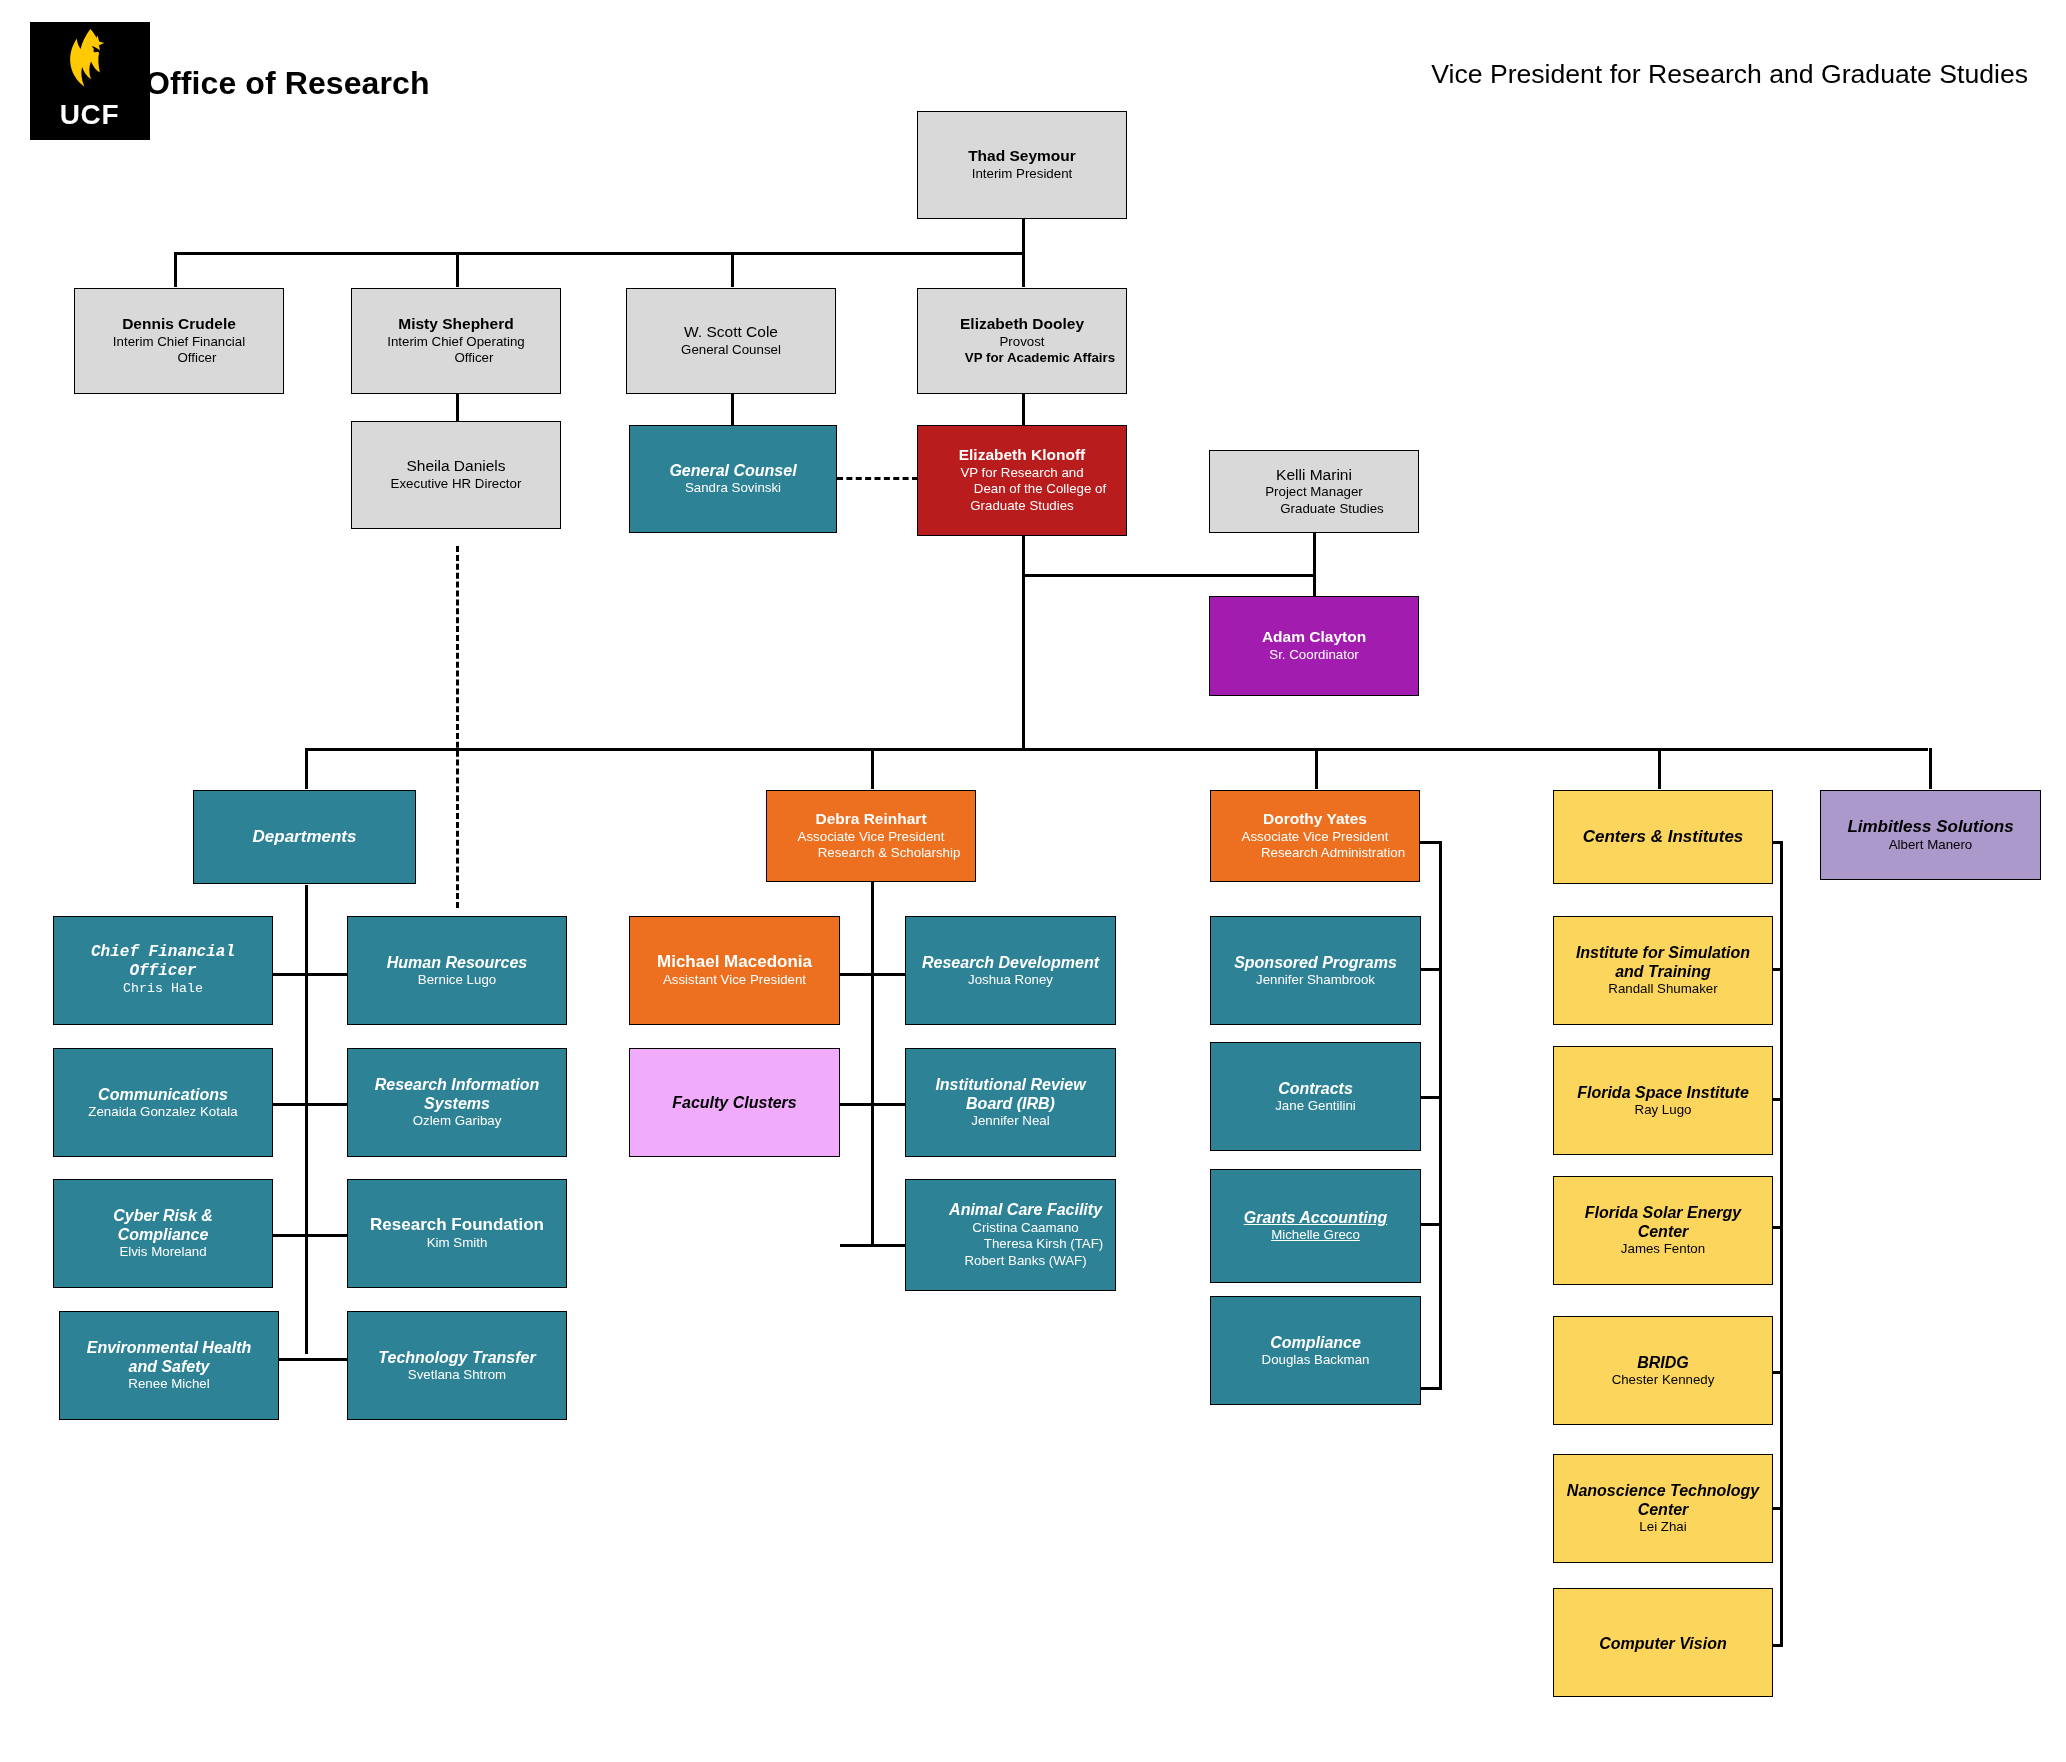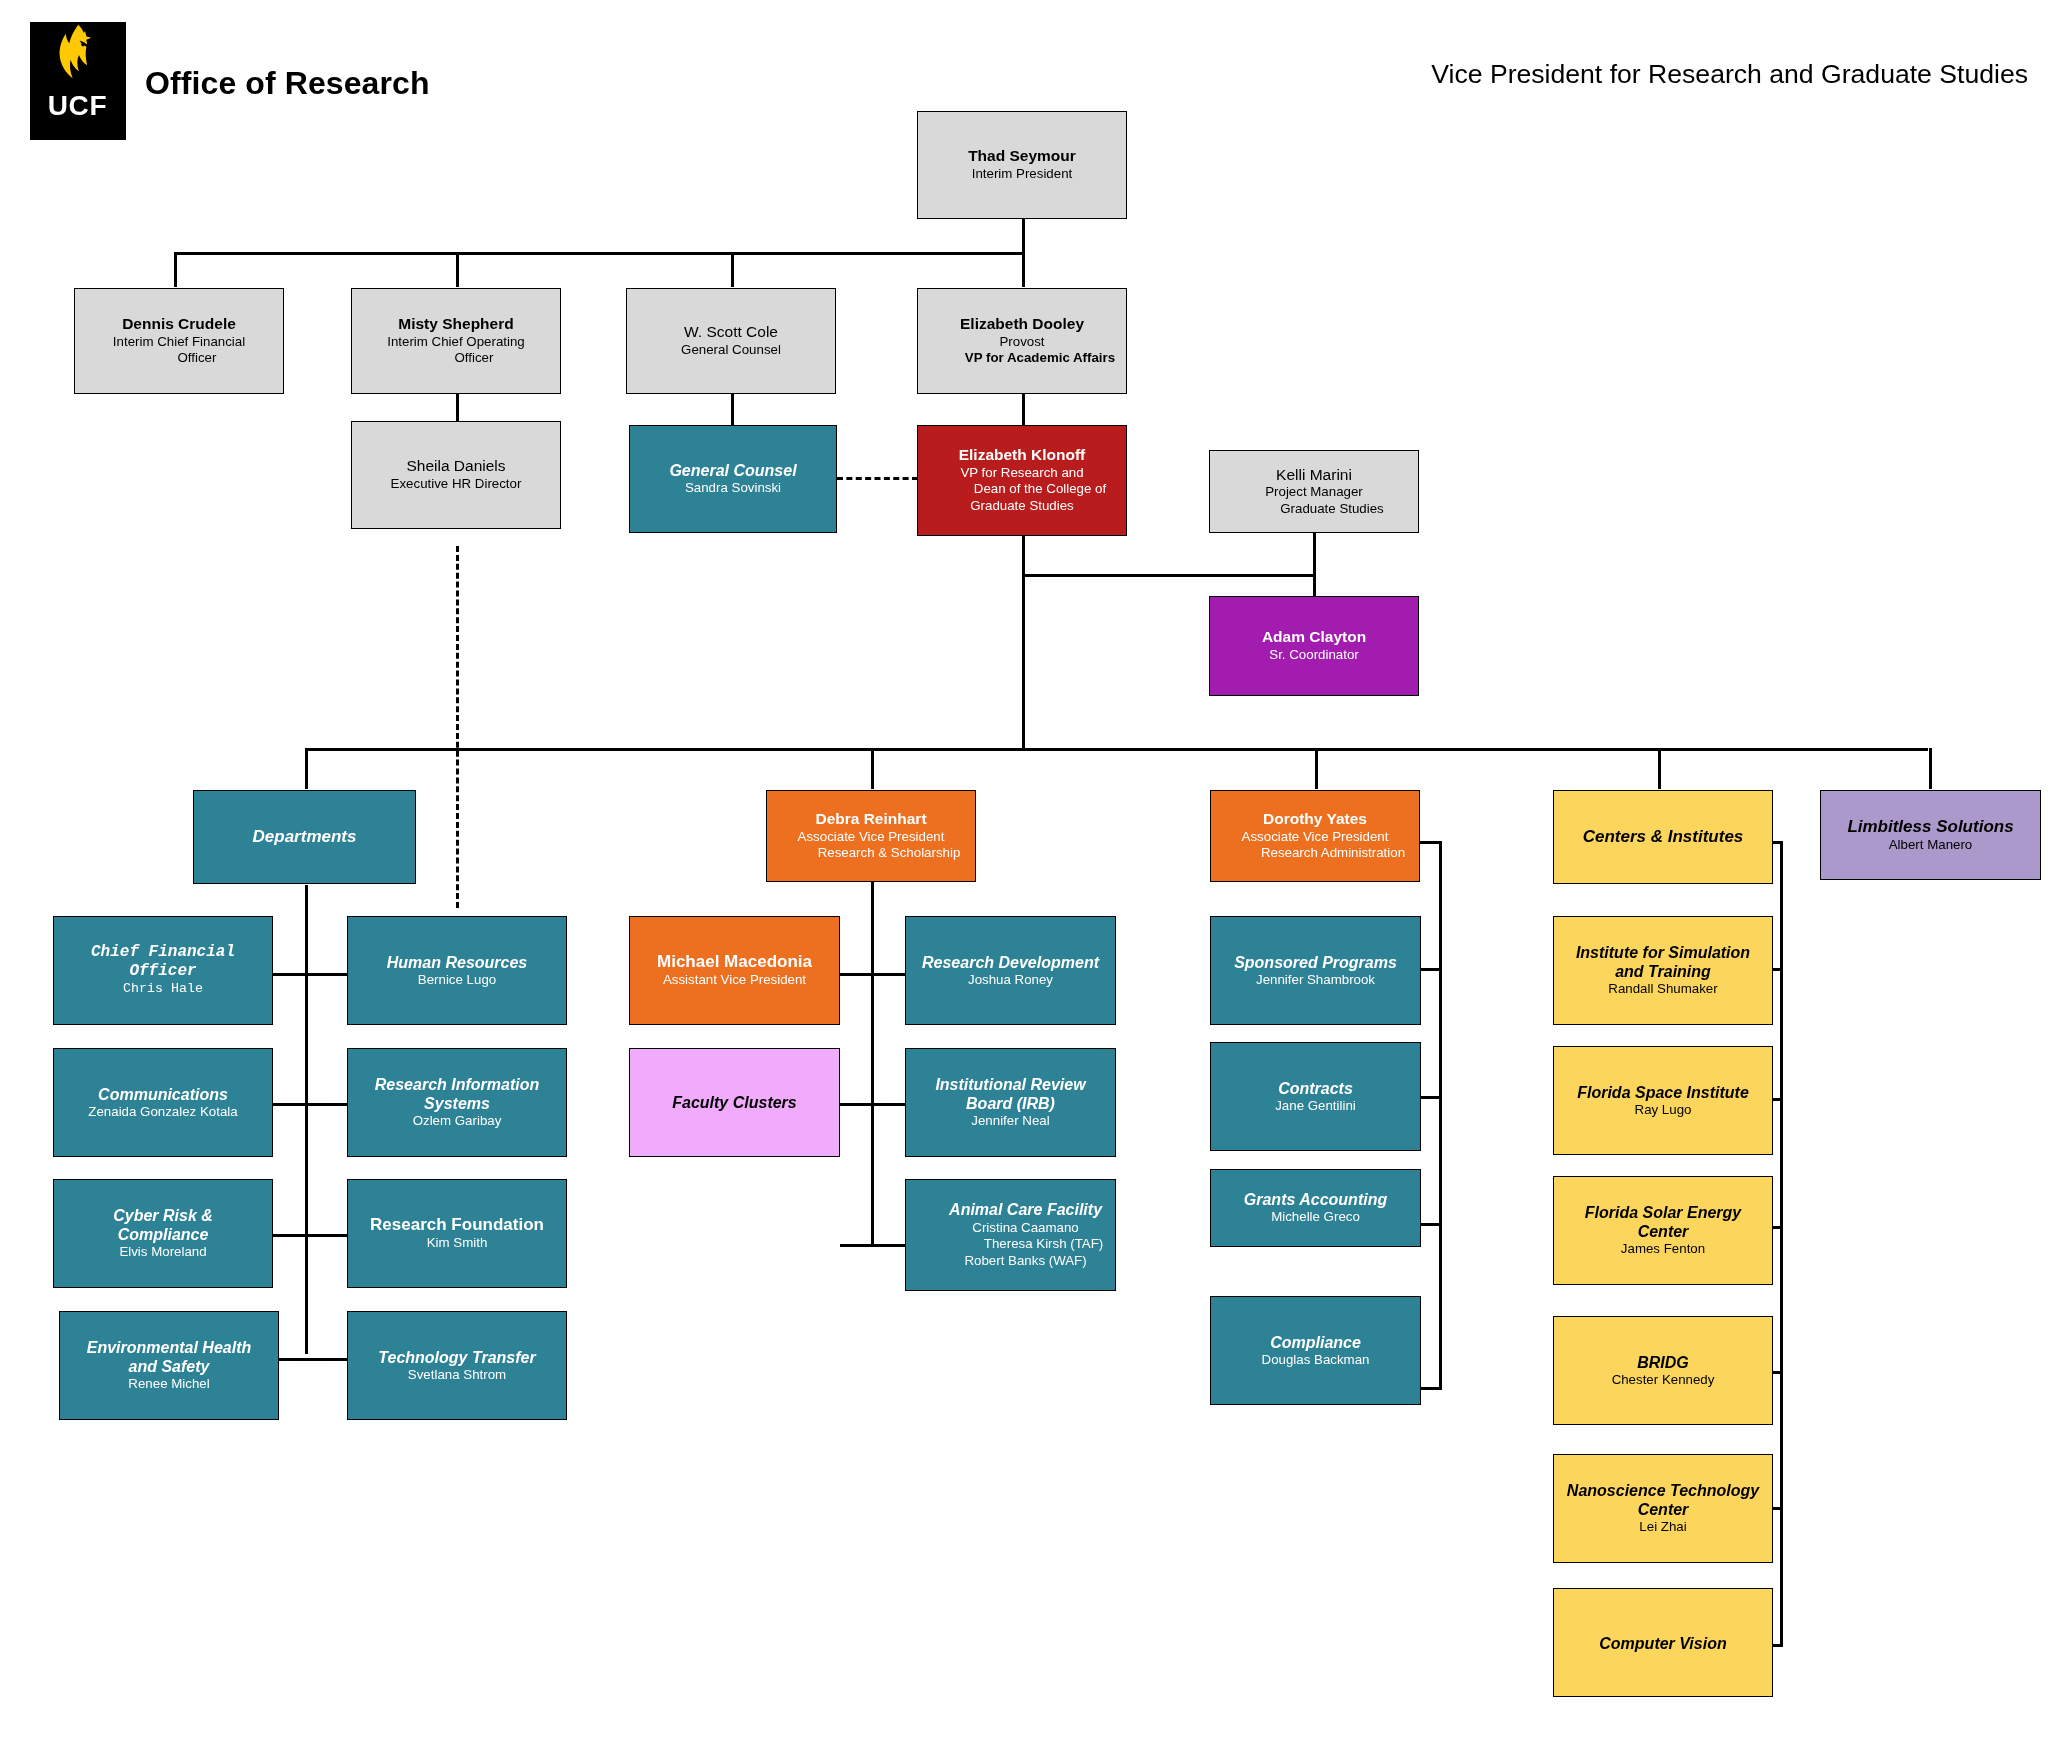--- a/index.html
+++ b/index.html
@@ -10,25 +10,25 @@
     position:relative;
     width:2066px;
     height:1762px;
     background:#ffffff;
     overflow:hidden;
   }
 
   
   #logo-block{
     position:absolute; left:29.5px; top:22px;
-    width:96px; height:118px;
+    width:120px; height:118px;
     background:#000000;
     display:flex; flex-direction:column;
     align-items:center; justify-content:flex-end;
-    padding-bottom:20px; box-sizing:border-box;
+    padding-bottom:11px; box-sizing:border-box;
   }
   #pegasus{ width:55px; height:74px; display:block; }
   #ucf-word{
     color:#ffffff; font-weight:bold; font-size:28px;
     letter-spacing:0.7px; line-height:1; margin-top:1.5px;
     font-family:"Liberation Sans",sans-serif;
   }
   #office-title{
     position:absolute; left:145px; top:65px;
     font-size:32px; font-weight:bold; color:#000000;
@@ -316,21 +316,21 @@
   <div class="node teal" style="left:1210px; top:916px; width:211px; height:109px;">
     <div class="title t-ital">Sponsored Programs</div>
     <div class="sub t-sub">Jennifer Shambrook</div>
   </div>
 
   <div class="node teal" style="left:1210px; top:1042px; width:211px; height:109px;">
     <div class="title t-ital">Contracts</div>
     <div class="sub t-sub">Jane Gentilini</div>
   </div>
 
-  <div class="node teal" style="left:1210px; top:1169px; width:211px; height:78px;">
+  <div class="node teal" style="left:1210px; top:1169px; width:211px; height:114px;text-decoration:underline;">
     <div class="title t-ital">Grants Accounting</div>
     <div class="sub t-sub">Michelle Greco</div>
   </div>
 
   <div class="node teal" style="left:1210px; top:1296px; width:211px; height:109px;">
     <div class="title t-ital">Compliance</div>
     <div class="sub t-sub">Douglas Backman</div>
   </div>
 
   <div class="node yellow" style="left:1553px; top:916px; width:220px; height:109px;">

